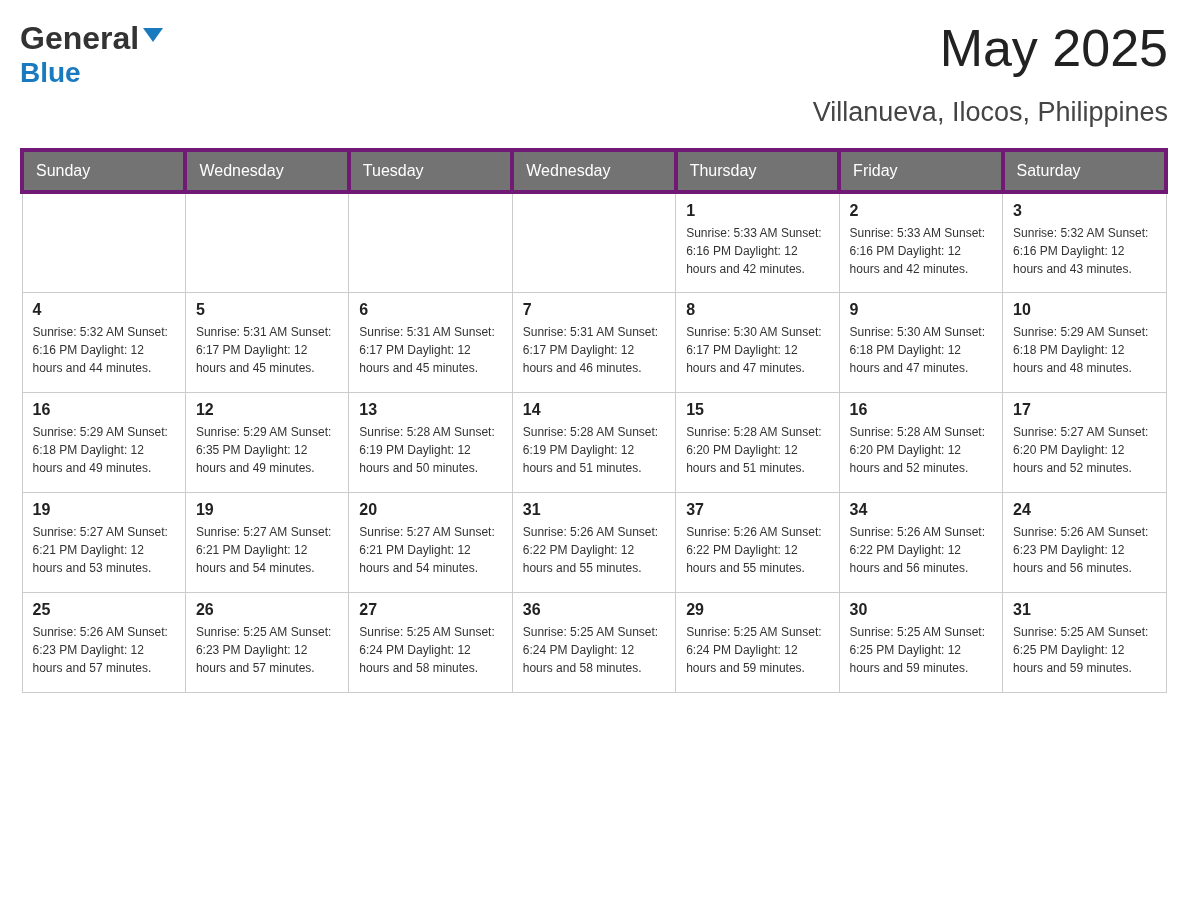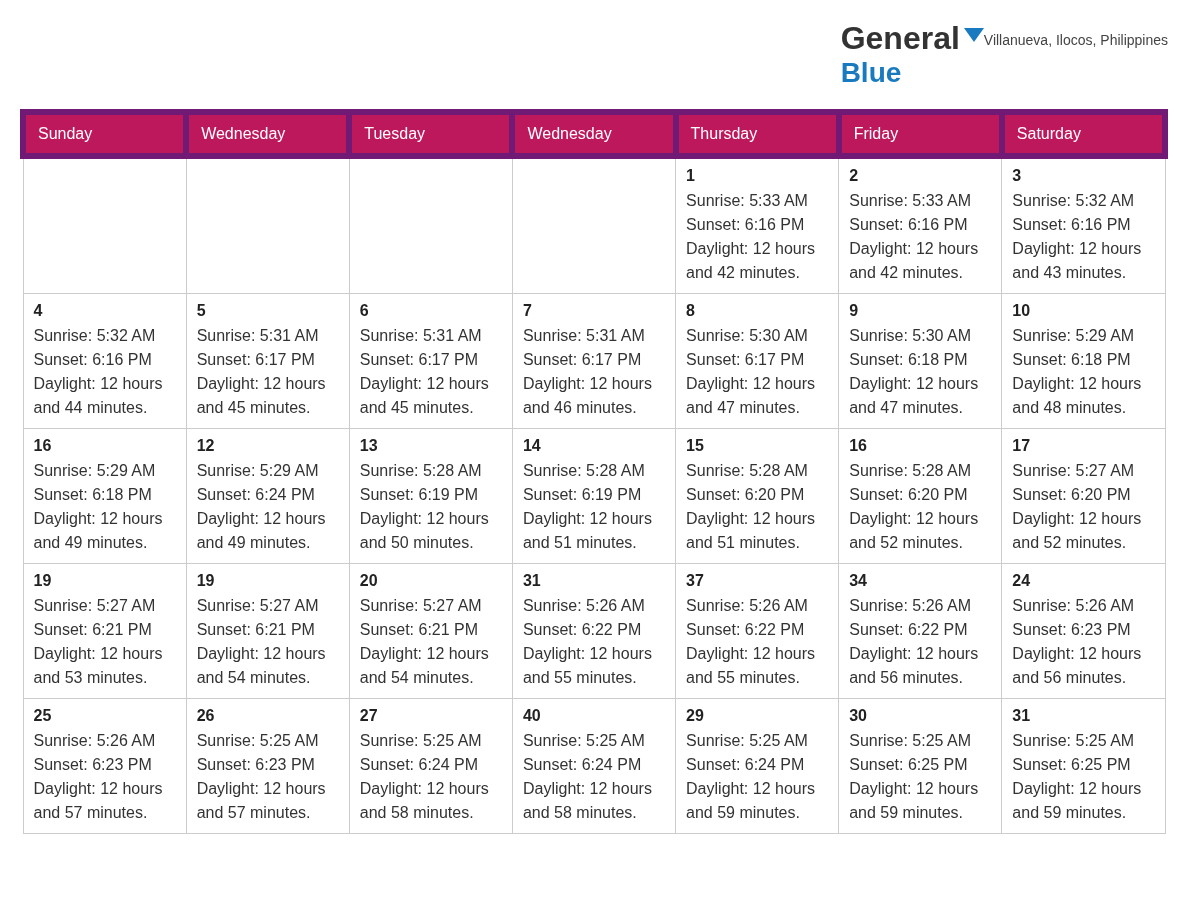--- a/index.html
+++ b/index.html
@@ -5,21 +5,21 @@
     * { box-sizing: border-box; margin: 0; padding: 0; }
     body {
       font-family: Arial, sans-serif;
       background: #fff;
       padding: 20px;
       width: 1188px;
       min-height: 918px;
     }
     .header {
       display: flex;
-      justify-content: flex-end;
+      justify-content: space-between;
       align-items: flex-start;
       margin-bottom: 20px;
     }
     .logo {
       display: flex;
       flex-direction: column;
       align-items: flex-start;
     }
     .logo-triangle {
       display: inline-block;
@@ -36,56 +36,56 @@
     .title-section {
       text-align: right;
     }
     .month-title {
       font-size: 52px;
       font-weight: normal;
       color: #222;
       line-height: 1.1;
     }
     .location {
-      font-size: 14px;
+      font-size: 27px;
       color: #444;
-      margin-top: 12px;
+      margin-top: 20px;
     }
     .calendar {
       width: 100%;
       border-collapse: collapse;
       border: 1px solid #999;
     }
     .calendar th {
-      background-color: #be185d;
+      background-color: #737373;
       color: #fff;
       font-size: 16px;
       font-weight: normal;
       padding: 10px 12px;
       text-align: left;
-      border: 6px solid #701a75;
+      border: 4px solid #701a75;
     }
     .calendar td {
       width: 14.28%;
       vertical-align: top;
       padding: 8px 10px;
       border: 1px solid #ccc;
       font-size: 13px;
       color: #333;
       height: 100px;
     }
     .day-number {
       font-size: 16px;
       font-weight: bold;
       color: #222;
       display: block;
       margin-bottom: 4px;
     }
     .day-info {
-      font-size: 16px;
+      font-size: 12px;
       color: #333;
       line-height: 1.5;
     }
     .empty-cell {
       background: #fff;
     }
     .logo-row {
       display: flex;
       align-items: center;
     }
@@ -109,20 +109,21 @@
           <span style="font-size:32px;font-weight:bold;color:#333;">General</span>
           <span class="logo-triangle"></span>
         </div>
         <div>
           <span style="font-size:28px;font-weight:bold;color:#1a7abf;">Blue</span>
         </div>
       </div>
     </div>
   </div>
   <div class="title-section">
+    <div class="month-title">May 2025</div>
     <div class="location">Villanueva, Ilocos, Philippines</div>
   </div>
 </div>
 
 <table class="calendar">
   <thead>
     <tr>
     <th>Sunday</th>
         <th>Wednesday</th>
         <th>Tuesday</th>
@@ -204,21 +205,21 @@
       <tr>
         <td>
           <span class="day-number">16</span>
           <div class="day-info">Sunrise: 5:29 AM
 Sunset: 6:18 PM
 Daylight: 12 hours and 49 minutes.</div>
         </td>
         <td>
           <span class="day-number">12</span>
           <div class="day-info">Sunrise: 5:29 AM
-Sunset: 6:24 PM
+Sunset: 6:35 PM
 Daylight: 12 hours and 49 minutes.</div>
         </td>
         <td>
           <span class="day-number">13</span>
           <div class="day-info">Sunrise: 5:28 AM
 Sunset: 6:19 PM
 Daylight: 12 hours and 50 minutes.</div>
         </td>
         <td>
           <span class="day-number">14</span>
@@ -302,21 +303,21 @@
 Sunset: 6:23 PM
 Daylight: 12 hours and 57 minutes.</div>
         </td>
         <td>
           <span class="day-number">27</span>
           <div class="day-info">Sunrise: 5:25 AM
 Sunset: 6:24 PM
 Daylight: 12 hours and 58 minutes.</div>
         </td>
         <td>
-          <span class="day-number">40</span>
+          <span class="day-number">36</span>
           <div class="day-info">Sunrise: 5:25 AM
 Sunset: 6:24 PM
 Daylight: 12 hours and 58 minutes.</div>
         </td>
         <td>
           <span class="day-number">29</span>
           <div class="day-info">Sunrise: 5:25 AM
 Sunset: 6:24 PM
 Daylight: 12 hours and 59 minutes.</div>
         </td>

